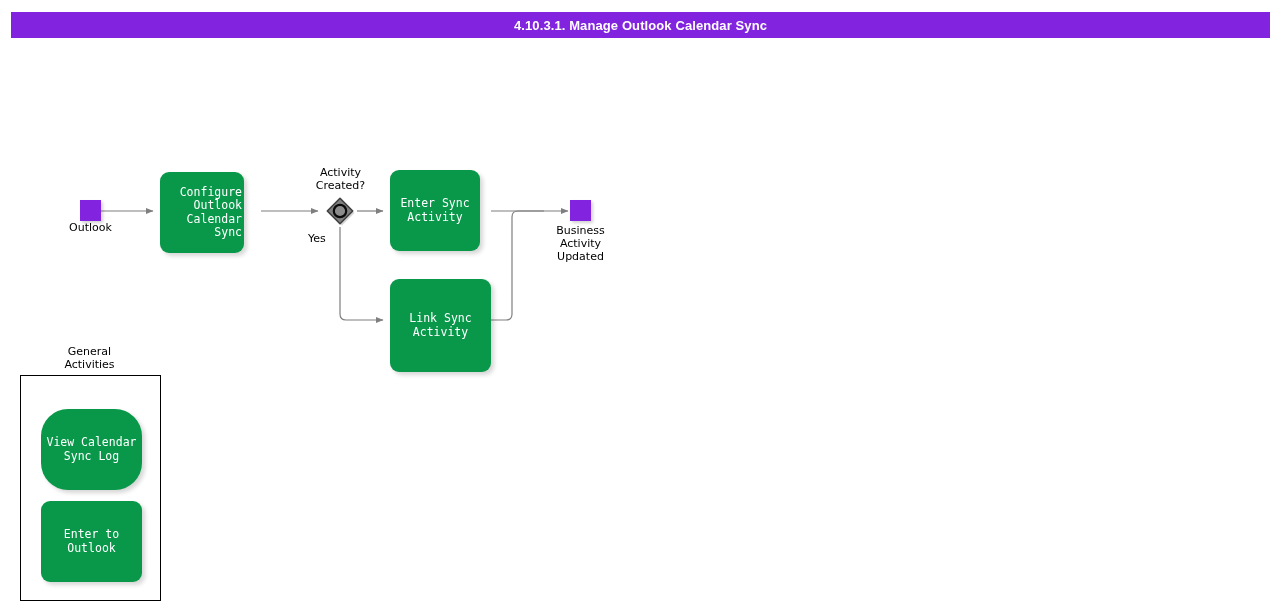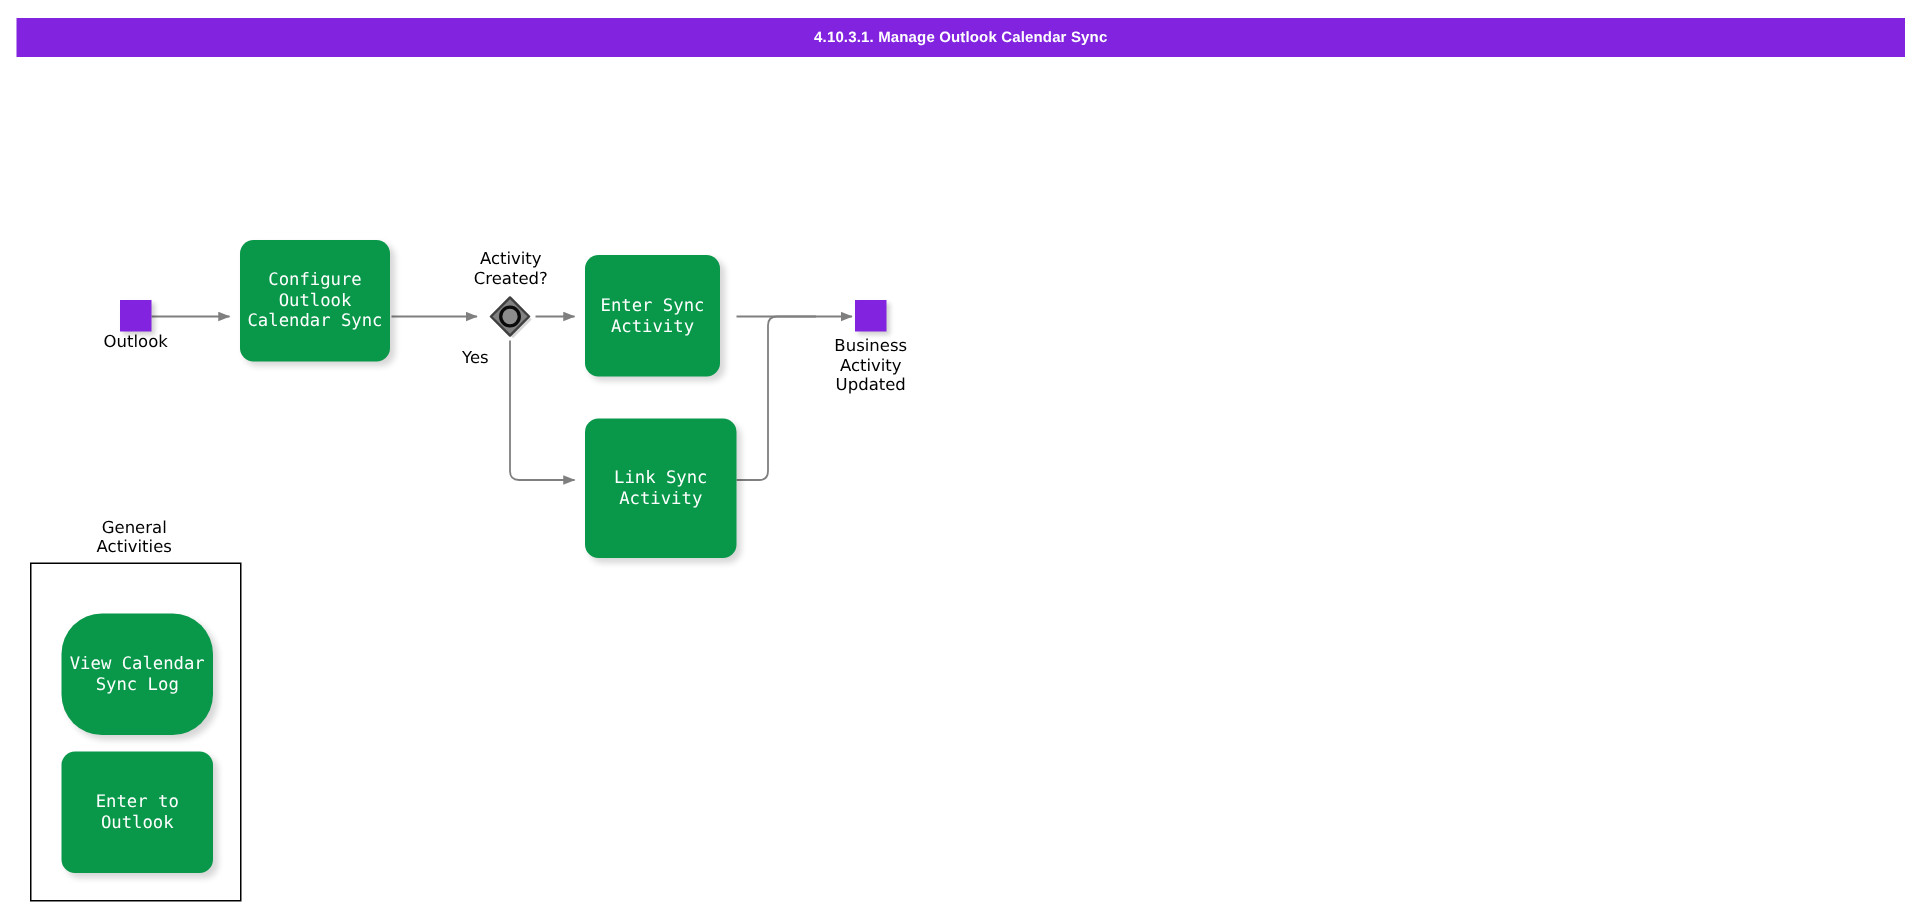--- a/index.html
+++ b/index.html
@@ -19,21 +19,21 @@
   
   .title-bar {
     position: absolute;
     left: 11px;
     top: 12px;
     width: 1259px;
     height: 26px;
     background: #8223E0;
     color: #ffffff;
     font-family: "Liberation Sans", sans-serif;
-    font-size: 10px;
+    font-size: 13px;
     font-weight: bold;
     display: flex;
     align-items: center;
     justify-content: center;
     letter-spacing: 0.1px;
     box-sizing: border-box;
   }
 
   
   .canvas {
@@ -155,21 +155,21 @@
     <path d="M340,227 L340,314 Q340,320 346,320 L383,320" fill="none" stroke="#7F7F7F" stroke-width="1.2" marker-end="url(#arrow)"></path>
 
     <path d="M491,211 L568,211" fill="none" stroke="#7F7F7F" stroke-width="1.2" marker-end="url(#arrow)"></path>
 
     <path d="M491,320 L506,320 Q512,320 512,314 L512,217 Q512,211 518,211 L544,211" fill="none" stroke="#7F7F7F" stroke-width="1.2"></path>
   </svg>
 
   <div class="node event-sq" style="left:80px; top:200px;"></div>
   <div class="event-label" style="left:40px; top:221px; width:101px;">Outlook</div>
 
-  <div class="node task" style="left:160px; top:160px; width:100px; height:81px;">
+  <div class="node task" style="left:160px; top:172px; width:84px; height:81px;text-align:right;">
     <span>Configure
 Outlook
 Calendar Sync</span>
   </div>
 
   <div class="node gateway" style="left:325px; top:196px;">
     <svg width="30" height="30" viewBox="0 0 30 30" xmlns="http://www.w3.org/2000/svg">
       <g transform="translate(1.5,1.5)">
         <path d="M13.5,1 L26,13.5 L13.5,26 L1,13.5 z" fill="#B0B0B0" opacity="0.5" transform="translate(2,2)"></path>
         <path d="M13.5,0.8 L26.2,13.5 L13.5,26.2 L0.8,13.5 z" fill="#808080" stroke="#3F3F3F" stroke-width="1.6" stroke-linejoin="round"></path>

